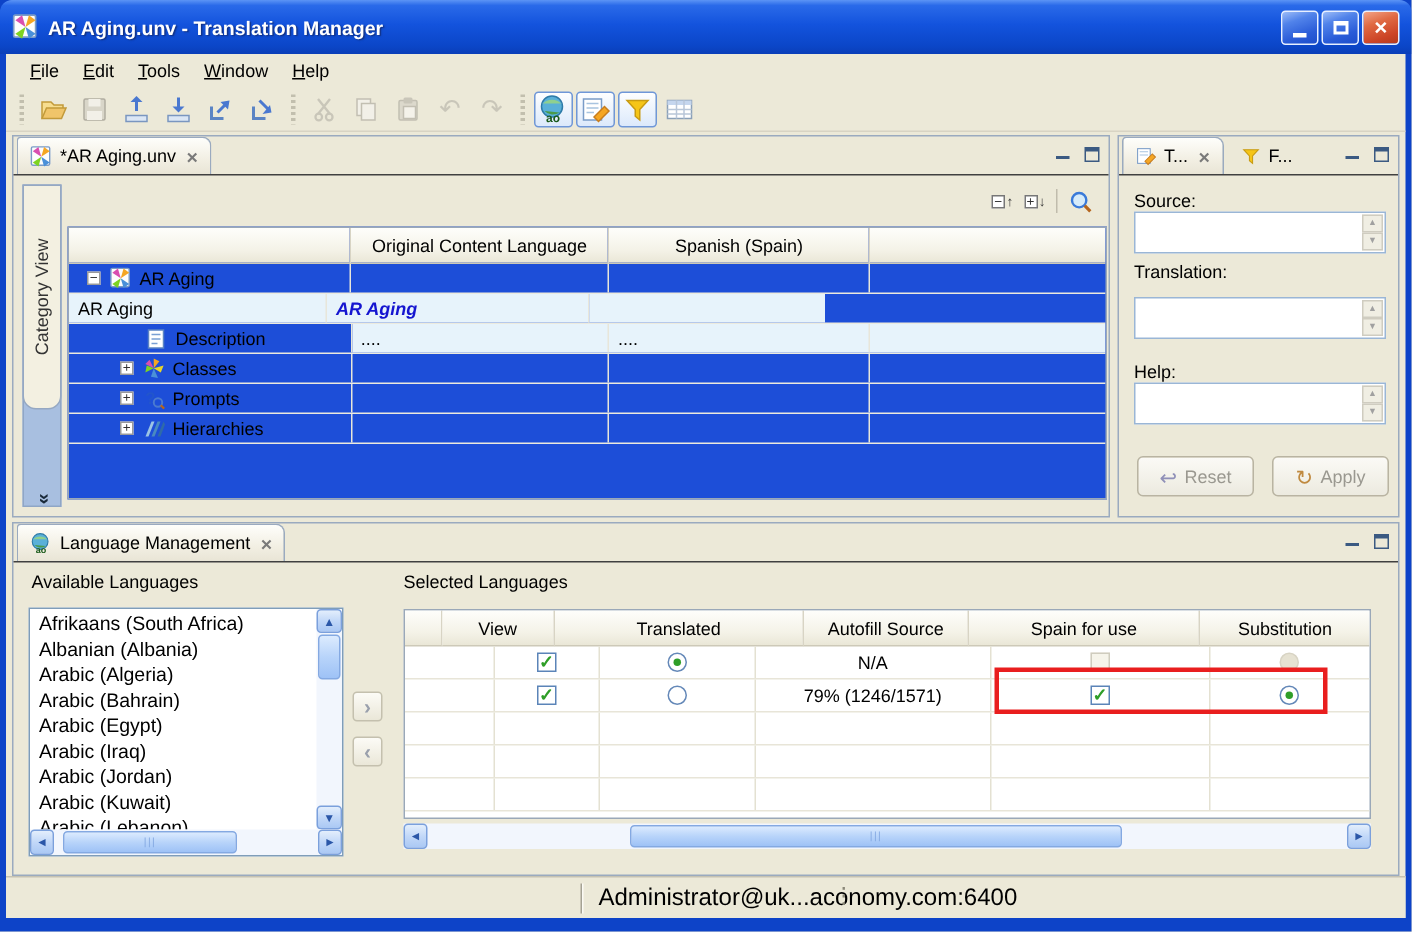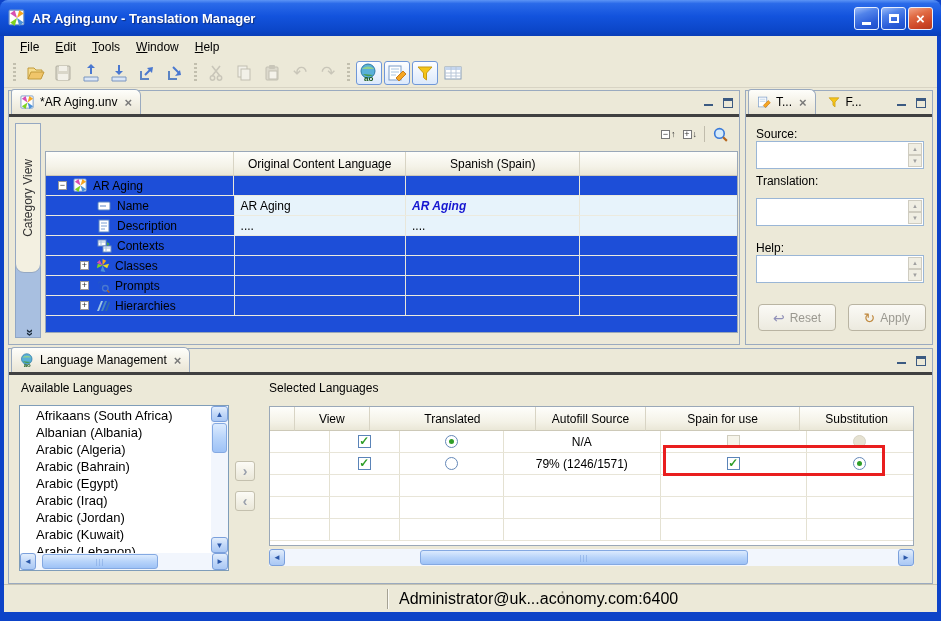--- a/index.html
+++ b/index.html
@@ -33,21 +33,21 @@
   .grip { width:3px; height:20px; margin:0 5px;
     background:repeating-linear-gradient(180deg,#c2bfae 0 2px,transparent 2px 4px); }
   .tbtn { width:26px; height:24px; display:flex; align-items:center; justify-content:center;
     margin:0 1px; border:1px solid transparent; }
   .tbtn.pressed { border:1px solid #6f97d8; border-radius:3px;
     background:linear-gradient(180deg,#fdfeff,#dce9fb); }
   .uarrow { font-size:17px; color:#c9c6b9; line-height:1; }
 
   
   .panel { border:1px solid #9aaabf; background:#ece9d8; }
-  .tabbar { height:26px; border-bottom:3px solid #404040; display:flex; align-items:flex-end; position:relative; }
+  .tabbar { height:26px; border-bottom:1px solid #404040; display:flex; align-items:flex-end; position:relative; }
   .etab { height:25px; display:flex; align-items:center; gap:5px; padding:0 8px;
     border:1px solid #9aaabf; border-bottom:none; border-radius:3px 6px 0 0; margin-left:2px;
     background:linear-gradient(180deg,#fefefb,#f2efe3 60%,#e9e5d6); }
   .etab.inactive { background:transparent; border-color:transparent; }
   .tab-close { color:#7a7a7a; font-weight:bold; font-size:13px; margin-left:2px; }
   .corner-btns { position:absolute; right:6px; top:7px; display:flex; gap:8px; }
   .cbtn-min { width:11px; height:10px; position:relative; }
   .cbtn-min::after { content:""; position:absolute; left:0; bottom:2px; width:9px; height:0;
     border-bottom:2px solid #3b5a82; }
   .cbtn-max { width:10px; height:10px; border:1px solid #3b5a82; border-top-width:3px; }
@@ -100,21 +100,21 @@
     align-items:center; justify-content:center; gap:5px; font-size:12px; }
   .pbtn .ico { font-size:14px; line-height:1; }
 
   
   #lpanel { left:4px; top:312px; width:925px; height:236px; }
   .section-label { position:absolute; top:32px; font-size:12px; }
   #listbox { left:10px; top:56px; width:210px; height:166px; background:#fff;
     border:1px solid #7f9db9; display:flex; flex-direction:column; }
   #list-main { flex:1; display:flex; overflow:hidden; }
   #list-items { flex:1; overflow:hidden; padding-top:1px; }
-  .li { height:17px; line-height:17px; padding-left:16px; font-size:13px; white-space:nowrap; }
+  .li { height:17px; line-height:17px; padding-left:6px; font-size:13px; white-space:nowrap; }
   .vsb { width:17px; display:flex; flex-direction:column; background:#f2f6fd; }
   .hsb { height:17px; display:flex; background:#f2f6fd; }
   .sb-btn { background:linear-gradient(180deg,#e3eefc,#c2d8f8 50%,#aac8f4);
     border:1px solid #7ba0dc; border-radius:3px; color:#2b57a8; font-size:8px;
     display:flex; align-items:center; justify-content:center; flex:none; }
   .vsb .sb-btn { height:16px; }
   .hsb .sb-btn { width:16px; height:100%; }
   .sb-thumb { background:linear-gradient(180deg,#dcebfe,#b8d4fa 50%,#9ec2f6);
     border:1px solid #84a9e2; border-radius:3px; position:relative; }
   .sb-thumb.h::after { content:"|||"; position:absolute; inset:0; display:flex; align-items:center;
@@ -345,66 +345,40 @@
               </svg>
             </span>
           <span>AR Aging</span>
         </div>
         <div class="tcell tt-c2"></div>
         <div class="tcell tt-c3"></div>
         <div class="tcell tt-c4 last"></div>
       </div>
 
       <div class="trow">
-        <div class="tcell tt-c1 tree-label-cell" style="gap:5px; padding-left:50px;">
-          <span class="tree-ico">
-            <svg width="14" height="12" viewBox="0 0 14 12">
-                <rect x="1" y="2" width="12" height="8" rx="1" fill="#fff" stroke="#5b84c4"></rect>
-                <line x1="3" y1="6" x2="9" y2="6" stroke="#5b84c4"></line>
-              </svg>
-            </span>
-          <span>Name</span>
-        </div>
         <div class="tcell tt-c2 tint">AR Aging</div>
         <div class="tcell tt-c3 tint es-translated">AR Aging</div>
         <div class="tcell tt-c4 last tint"></div>
       </div>
 
       <div class="trow">
         <div class="tcell tt-c1 tree-label-cell" style="gap:5px; padding-left:50px;">
           <span class="tree-ico">
             <svg width="12" height="14" viewBox="0 0 12 14">
                 <rect x="1" y="1" width="10" height="12" fill="#fff" stroke="#5b84c4"></rect>
                 <path d="M3 4 h6 M3 7 h6 M3 10 h4" stroke="#7aa0d4"></path>
               </svg>
             </span>
           <span>Description</span>
         </div>
         <div class="tcell tt-c2 tint">....</div>
         <div class="tcell tt-c3 tint">....</div>
         <div class="tcell tt-c4 last tint"></div>
       </div>
 
-      <div class="trow">
-        <div class="tcell tt-c1 tree-label-cell" style="gap:5px; padding-left:50px;">
-          <span class="tree-ico">
-            <svg width="15" height="14" viewBox="0 0 15 14">
-              <rect x="1" y="1" width="8" height="6" fill="#fff" stroke="#6a8cc0"></rect>
-                <path d="M1 3 h8 M4 1 v6" stroke="#a8c0dc"></path>
-              <rect x="6" y="7" width="8" height="6" fill="#fff" stroke="#6a8cc0"></rect>
-                <path d="M6 9 h8 M9 7 v6" stroke="#a8c0dc"></path>
-              <path d="M10 3 l3 2 -3 2 z" fill="#4aa34a"></path>
-              </svg>
-            </span>
-          <span>Contexts</span>
-        </div>
-        <div class="tcell tt-c2"></div>
-        <div class="tcell tt-c3"></div>
-        <div class="tcell tt-c4 last"></div>
-      </div>
 
       <div class="trow">
         <div class="tcell tt-c1 tree-label-cell" style="gap:5px; padding-left:34px;">
           <span class="toggle">+</span>
           <span class="tree-ico">
             <svg width="15" height="15" viewBox="0 0 16 16">
               <path d="M8 8 L2 5 L5 2 Z" fill="#d94fb0"></path>
                 <path d="M8 8 L8 1 L12 3 Z" fill="#f5a623"></path>
               <path d="M8 8 L15 6 L13 11 Z" fill="#e8d62a"></path>
                 <path d="M8 8 L11 15 L6 14 Z" fill="#4a90d9"></path>

